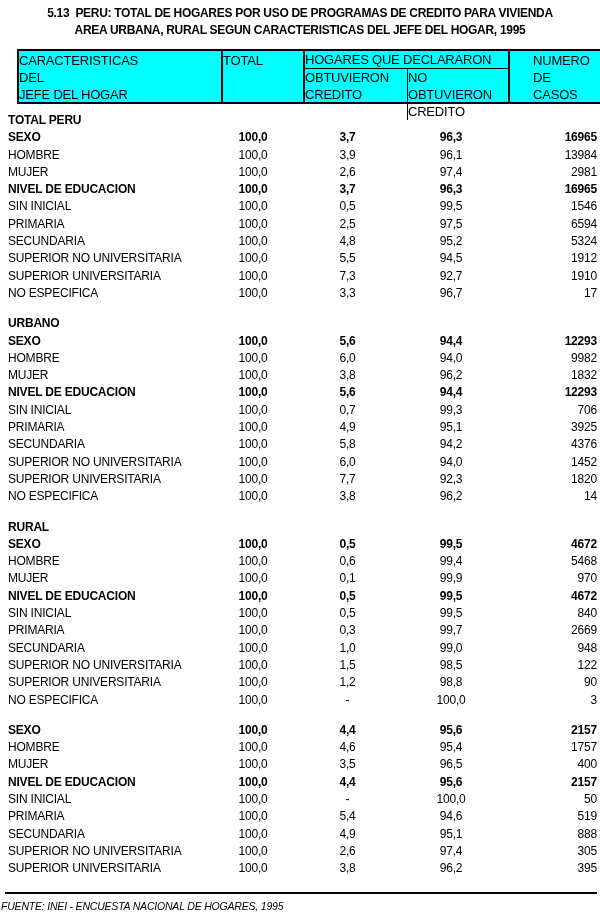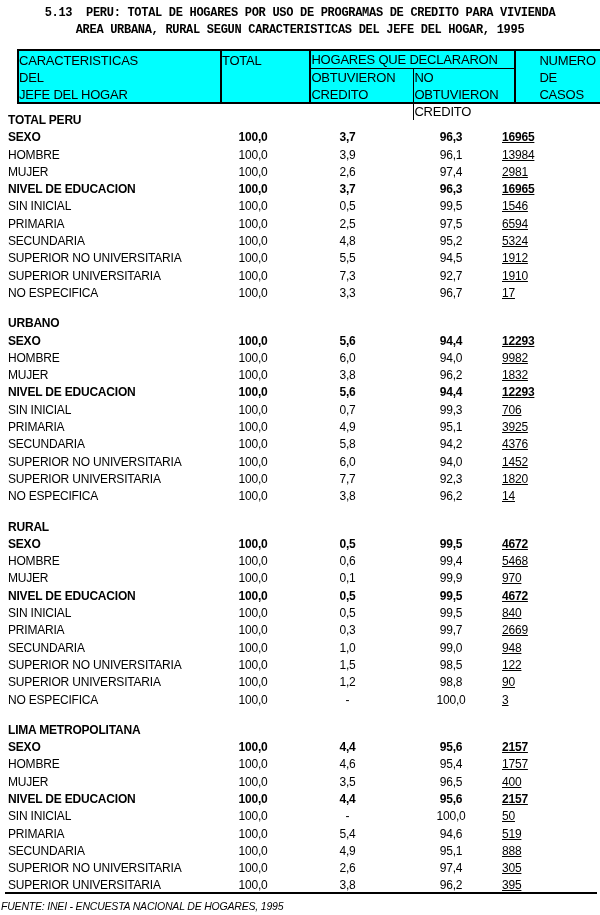--- a/index.html
+++ b/index.html
@@ -11,48 +11,48 @@
   html,body{margin:0;padding:0;}
   body{background:var(--page-bg);}
   .page{
     position:relative;width:600px;height:915px;background:var(--page-bg);
     font-family:"Liberation Sans",sans-serif;color:var(--text);overflow:hidden;
   }
   .title{
     position:absolute;top:5px;left:0;width:600px;text-align:center;
     font-weight:bold;font-size:12px;line-height:16.5px;letter-spacing:-0.3px;
   }
-  .title div{white-space:pre;font-family:Liberation Mono, monospace;}
+  .title div{white-space:pre;}
   .thead{
     position:absolute;left:17px;top:49px;width:592px;height:55px;
     box-sizing:border-box;border:2px solid var(--border);
     background:var(--header-bg);display:flex;
     font-size:13px;line-height:17px;text-align:left;letter-spacing:-0.2px;
   }
   .th{box-sizing:border-box;padding-top:1px;}
   .col-carac{width:204px;border-right:2px solid var(--border);}
-  .col-total{width:90px;border-right:2px solid var(--border);}
+  .col-total{width:82px;border-right:2px solid var(--border);}
   .th-group{width:205px;border-right:2px solid var(--border);box-sizing:border-box;display:flex;flex-direction:column;}
   .th-span{height:16px;line-height:16px;border-bottom:1px solid var(--border);padding-top:1px;box-sizing:content-box;}
   .th-sub{display:flex;flex:1;}
   .th-sub .sub1{width:103px;box-sizing:border-box;padding-top:0;}
   .th-sub .sub2{width:102px;border-left:1px solid var(--border);box-sizing:border-box;padding-top:0;}
   .col-casos{width:91px;padding-left:23px;}
   #tbody{
     position:absolute;left:0;top:103px;width:600px;
     font-size:12px;letter-spacing:-0.2px;
   }
   #tbody{padding-top:9px;}
   .row{position:relative;height:17.3px;line-height:17.3px;white-space:nowrap;}
   .row.bold,.section-title{font-weight:bold;}
   .lbl{position:absolute;left:8px;}
   .v1{position:absolute;left:211px;width:84px;text-align:center;}
   .v2{position:absolute;left:295px;width:105px;text-align:center;}
   .v3{position:absolute;left:400px;width:102px;text-align:center;}
-  .v4{position:absolute;left:502px;width:95px;text-align:left;text-decoration:underline;}
+  .v4{position:absolute;left:502px;width:95px;text-align:right;}
   .section-gap{height:13px;}
   .footer-rule{position:absolute;left:5px;top:892px;width:592px;height:1.5px;background:var(--border);}
   .footer{position:absolute;left:1px;top:900px;font-size:10.5px;font-style:italic;letter-spacing:-0.2px;}
 </style>
 </head>
 <body>
 
 <div class="page">
 
   <div class="title">
@@ -305,23 +305,20 @@
         <div class="v4">90</div>
       </div>
       <div class="row">
         <div class="lbl">NO ESPECIFICA</div>
         <div class="v1">100,0</div>
         <div class="v2">-</div>
         <div class="v3">100,0</div>
         <div class="v4">3</div>
       </div>
       <div class="section-gap"></div>
-      <div class="row section-title">
-        <div class="lbl">LIMA METROPOLITANA</div>
-      </div>
       <div class="row bold">
         <div class="lbl">SEXO</div>
         <div class="v1">100,0</div>
         <div class="v2">4,4</div>
         <div class="v3">95,6</div>
         <div class="v4">2157</div>
       </div>
       <div class="row">
         <div class="lbl">HOMBRE</div>
         <div class="v1">100,0</div>

